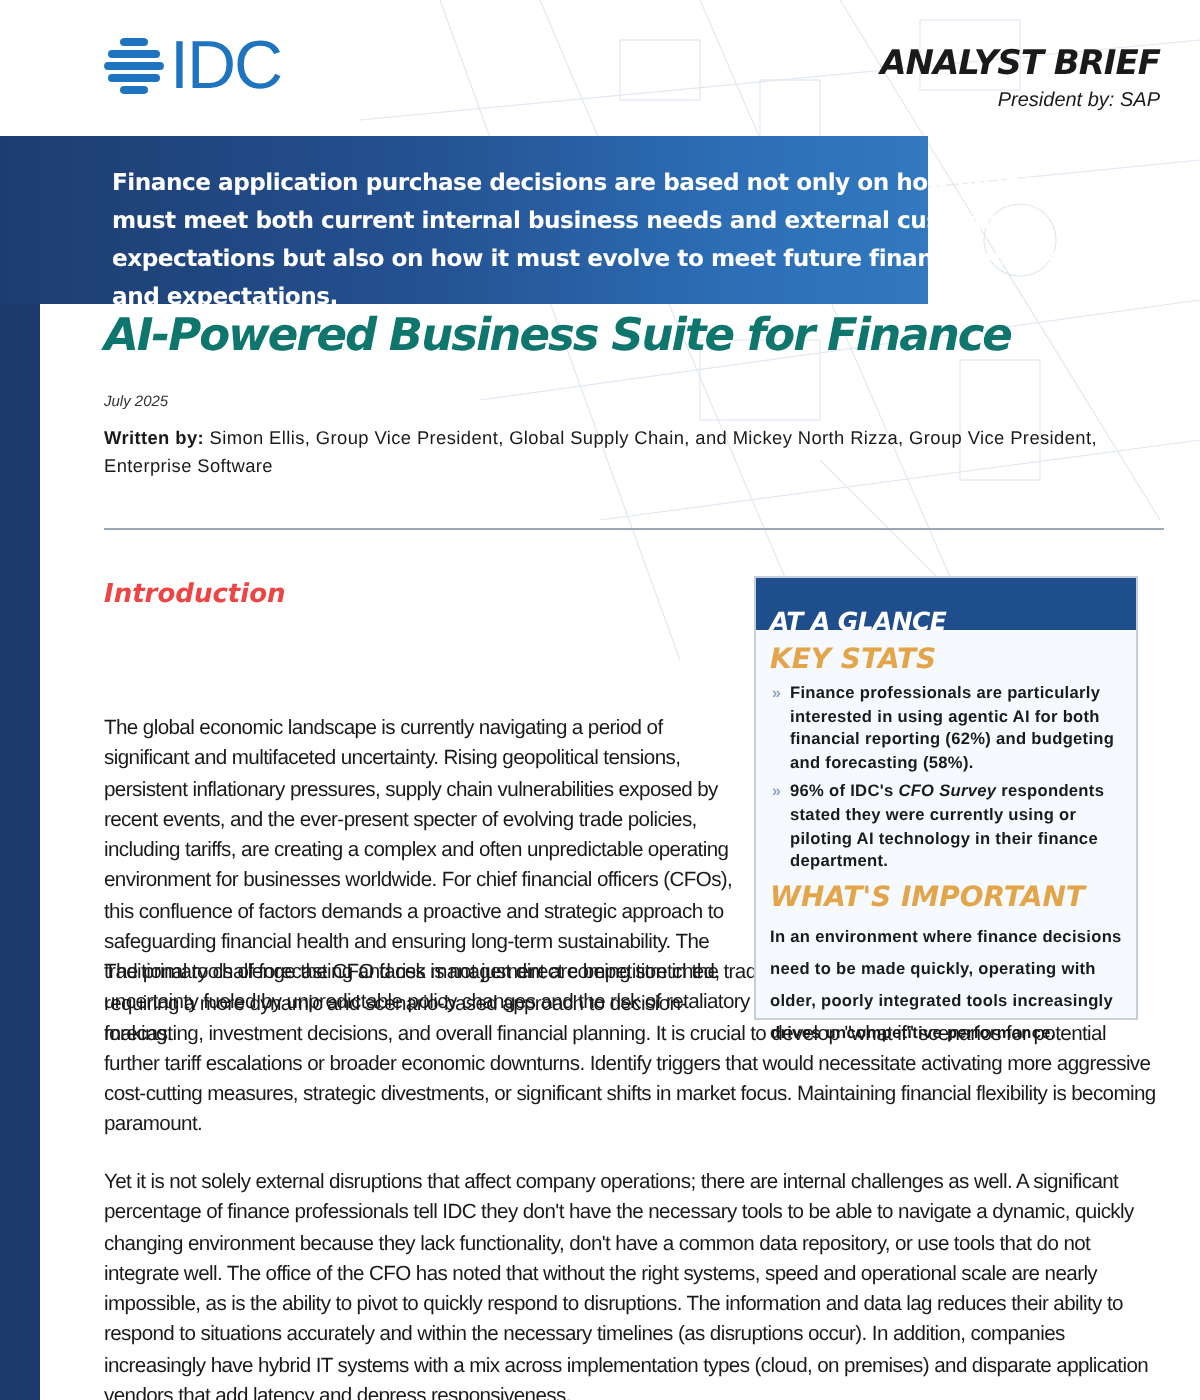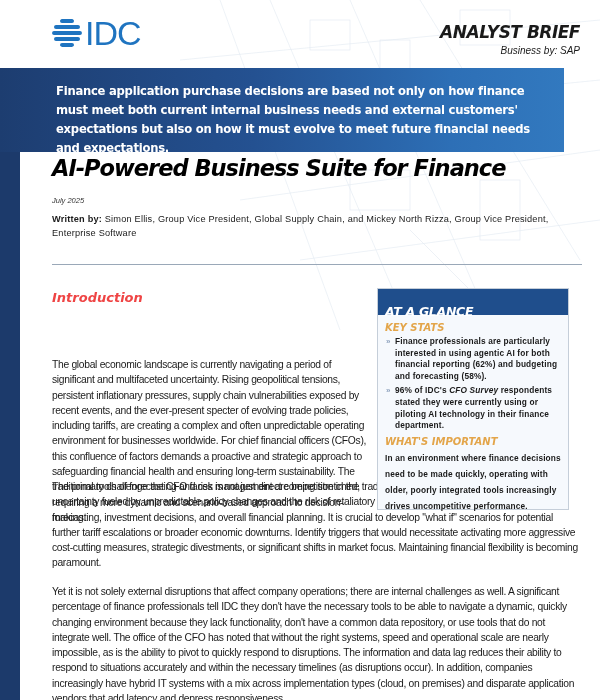--- a/index.html
+++ b/index.html
@@ -15,42 +15,42 @@
     .logo-globe { width: 30px; height: 30px; position: relative; border-radius: 50%; overflow: hidden; margin-right: 3px; }
     .logo-globe span { position: absolute; left: 0; height: 4px; background: #1f74c0; border-radius: 2px; }
     .logo-text { font-family: "Liberation Sans", sans-serif; font-size: 34px; font-weight: normal; color: #1f74c0; letter-spacing: -1px; line-height: 30px; }
 
     .brief { position: absolute; right: 20px; top: 22px; text-align: right; margin-left: 16px; }
     .brief-title { font-family: "DejaVu Sans", sans-serif; font-size: 17px; font-weight: bold; font-style: italic; color: #1a1a1a; letter-spacing: -0.5px; }
     .brief-sponsor { font-size: 10px; font-style: italic; color: #1a1a1a; margin-top: 3px; }
 
     .leftstrip { position: absolute; left: 0; top: 68px; width: 20px; height: 632px; background: #1c3a6b; }
 
-    .banner { position: absolute; left: 0; top: 68px; width: 564px; height: 84px;
+    .banner { position: absolute; left: 0; top: 68px; width: 464px; height: 84px;
               background: linear-gradient(90deg, #1d3d70 0%, #245191 45%, #2d6fb6 80%, #3279bf 100%); }
     .banner-text { position: absolute; left: 56px; top: 14px; width: 500px; color: #ffffff; font-family: "DejaVu Sans", sans-serif; font-weight: bold; font-size: 11.6px; line-height: 19px; letter-spacing: -0.25px; }
 
-    .title { position: absolute; left: 52px; top: 155px; font-family: "DejaVu Sans", sans-serif; font-weight: bold; font-style: italic; font-size: 22.5px; color: #000000; letter-spacing: -1px; }
+    .title { position: absolute; left: 52px; top: 155px; font-family: "DejaVu Sans", sans-serif; font-weight: bold; font-style: italic; font-size: 22.5px; color: #0f766e; letter-spacing: -1px; }
     .date { position: absolute; left: 52px; top: 196px; font-size: 7.5px; font-style: italic; color: #333; }
     .authors { position: absolute; left: 52px; top: 212px; width: 540px; font-size: 9.2px; line-height: 14px; color: #1a1a1a; letter-spacing: 0.2px; }
     .authors b { font-weight: bold; }
 
     .rule { position: absolute; left: 52px; top: 264px; width: 530px; height: 1px; background: #9aa8b8; }
 
     .intro-heading { position: absolute; left: 52px; top: 290px; font-family: "DejaVu Sans", sans-serif; font-weight: bold; font-style: italic; font-size: 13px; color: #ef4444; }
     .para { position: absolute; font-size: 10.3px; line-height: 15.3px; color: #1a1a1a; letter-spacing: -0.3px; }
     .p1 { left: 52px; top: 309px; width: 318px; margin-top: 48px; }
     .p2 { left: 52px; top: 479px; width: 528px; }
     .p3 { left: 52px; top: 584px; width: 528px; }
 
     .glance { position: absolute; left: 377px; top: 288px; width: 192px; height: 222px; background: #f6f9fd; border: 1px solid #c5ced9; }
     .glance-head { background: #1f4e8c; height: 26px; padding: 13px 7px; }
     .glance-title { font-family: "DejaVu Sans", sans-serif; font-weight: bold; font-style: italic; color: #ffffff; font-size: 12.5px; letter-spacing: -0.3px; }
     .glance-body { padding: 7px 7px 0 7px; }
-    .glance-sub { font-family: "DejaVu Sans", sans-serif; font-style: italic; font-weight: bold; font-size: 10px; color: #e3a54a; letter-spacing: 0; margin-bottom: 3px; }
+    .glance-sub { font-family: "DejaVu Sans", sans-serif; font-style: italic; font-weight: bold; font-size: 14px; color: #e3a54a; letter-spacing: 0; margin-bottom: 3px; }
     .glance-list { list-style: none; }
     .glance-list li { position: relative; padding-left: 10px; font-size: 8.3px; line-height: 11.6px; font-weight: bold; color: #1a1a1a; margin-bottom: 3px; letter-spacing: 0.15px; }
     .glance-list li .bullet { position: absolute; left: 1px; top: 0; color: #8fa3bf; font-size: 8px; }
     .glance-list li i { font-style: italic; }
     .glance-sub.second { margin-top: 4px; }
     .glance-text { font-size: 8.3px; line-height: 16px; font-weight: bold; color: #1a1a1a; letter-spacing: 0.15px; }
   </style>
 </head>
 <body>
 
@@ -82,21 +82,21 @@
       <span style="top:7px;left:2px;width:26px;"></span>
       <span style="top:13px;left:0;width:30px;"></span>
       <span style="top:19px;left:2px;width:26px;"></span>
       <span style="top:25px;left:8px;width:14px;"></span>
     </div>
     <span class="logo-text">IDC</span>
   </div>
 
   <div class="brief">
     <div class="brief-title">ANALYST BRIEF</div>
-    <div class="brief-sponsor">Business by: SAP</div>
+    <div class="brief-sponsor">President by: SAP</div>
   </div>
 
   <div class="leftstrip"></div>
 
   <div class="banner">
     <div class="banner-text">Finance application purchase decisions are based not only on how finance must meet both current internal business needs and external customers' expectations but also on how it must evolve to meet future financial needs and expectations.</div>
   </div>
 
   <div class="title">AI-Powered Business Suite for Finance</div>
   <div class="date">July 2025</div>

